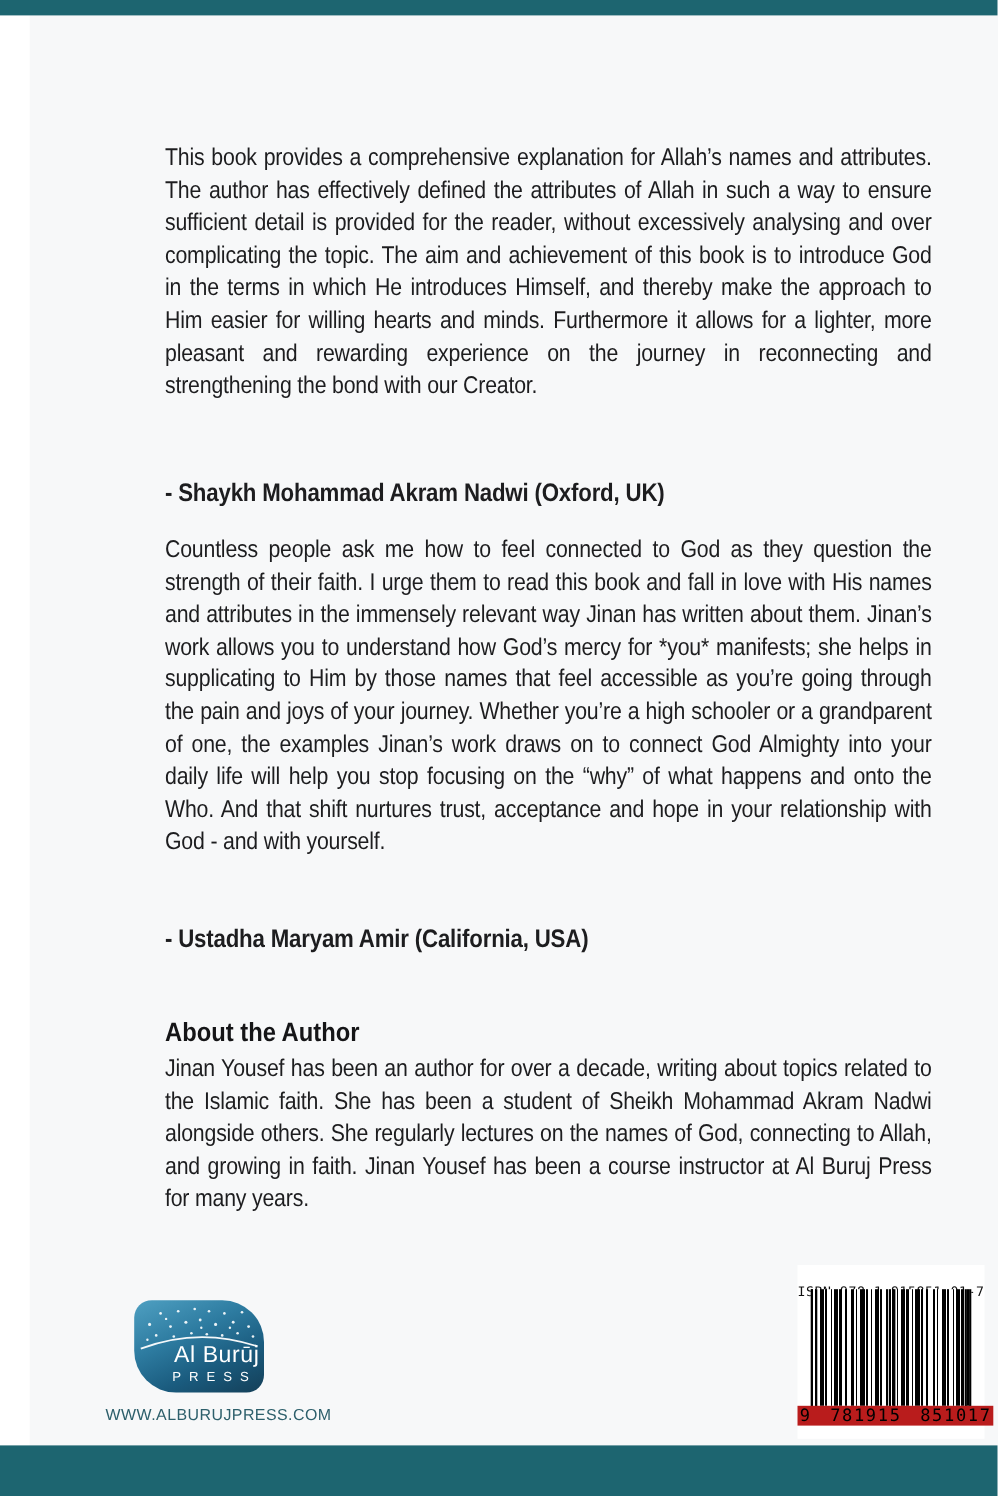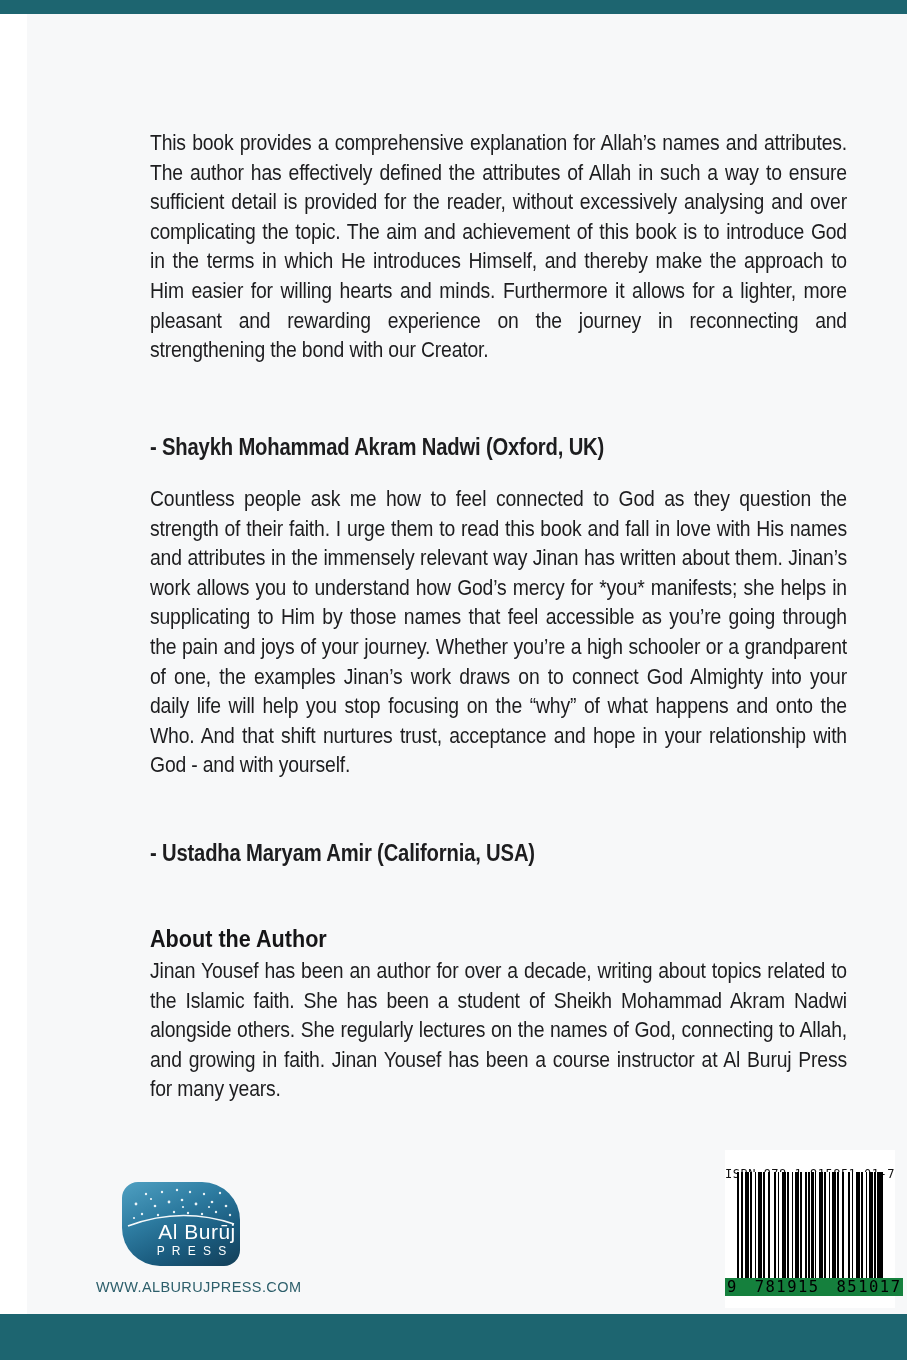--- a/index.html
+++ b/index.html
@@ -72,21 +72,21 @@
       #000 26px,#000 28px,#fff 28px,#fff 31px,#000 31px,#000 33px,#fff 33px,#fff 37px);
   }
   .guard{position:absolute;top:22px;width:2px;height:120px;background:#000;}
   .g1{left:12px;} .g2{left:16px;} .g3{left:83px;} .g4{left:87px;} .g5{left:152px;} .g6{left:156px;}
   .digits{
     position:absolute;left:0px;top:128px;width:170px;height:22px;
     text-align:center;background:transparent;
     font-family:"DejaVu Sans Mono", monospace;
     font-size:15.5px;letter-spacing:1.5px;word-spacing:6px;color:#000;white-space:nowrap;
   }
-  .digits span{background:#15803d;padding:0 2px;}
+  .digits span{background:#b91c1c;padding:0 2px;}
 </style>
 </head>
 <body>
 
 <div>
 
   <div class="left-strip"></div>
   <div class="band top"></div>
   <div class="band bottom"></div>
 

